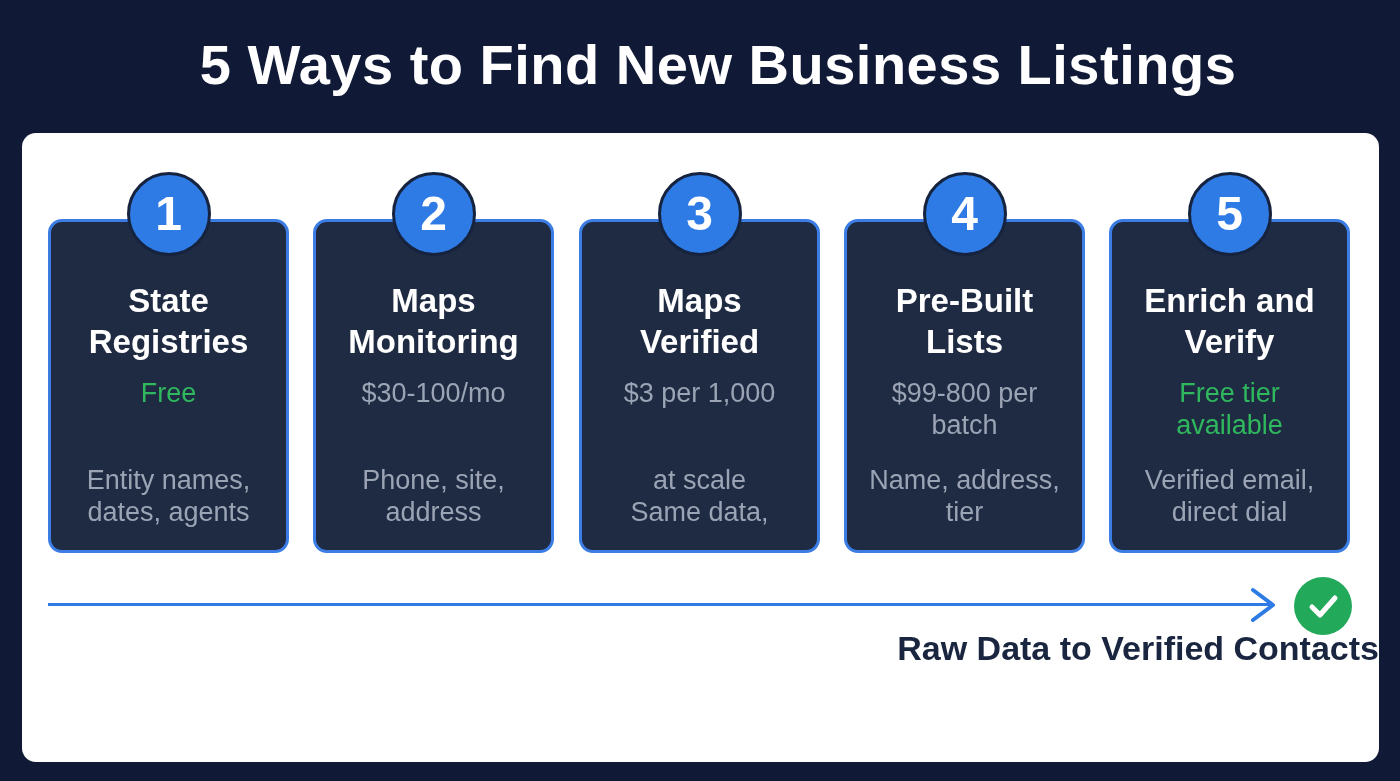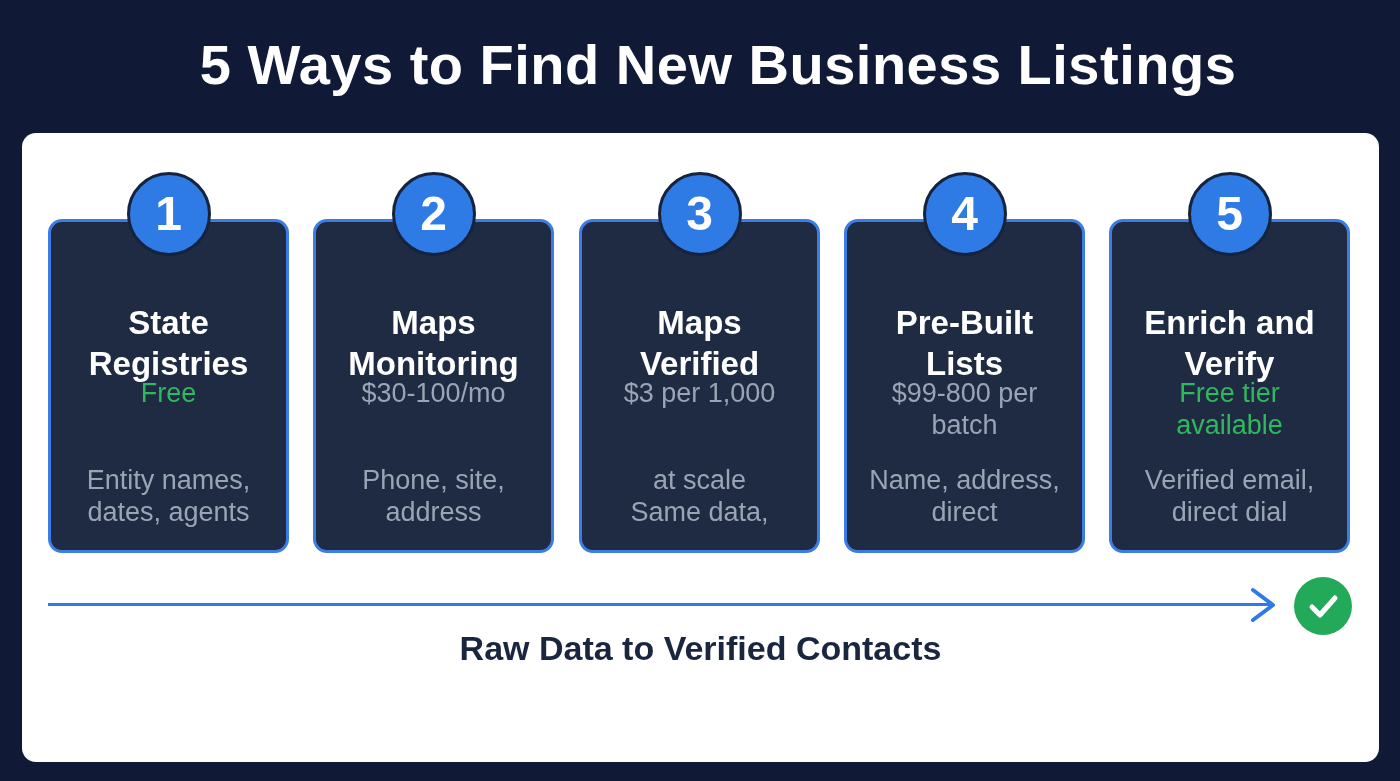--- a/index.html
+++ b/index.html
@@ -50,21 +50,20 @@
     line-height: 78px;
     text-align: center;
   }
   .card-title {
     position: absolute;
     left: 8px; right: 8px; top: 58px;
     font-size: 33px;
     font-weight: 700;
     line-height: 41px;
     color: #ffffff;
-    margin-top: 22px;
   }
   .card-price {
     position: absolute;
     left: 8px; right: 8px; top: 155px;
     font-size: 27px;
     line-height: 32px;
     color: #9aa4b5;
   }
   .card-price.green { color: #2fb85e; }
   .card-desc {
@@ -88,21 +87,21 @@
   .check-circle {
     position: absolute;
     left: 1272px; top: 444px;
     width: 58px; height: 58px;
     border-radius: 50%;
     background: #22a95a;
   }
   .footer-label {
     position: absolute;
     left: 0; right: 0; top: 496px;
-    text-align: center;
+    text-align: right;
     font-size: 34px;
     font-weight: 700;
     color: #1a2540;
   }
 </style>
 </head>
 <body>
 
 <div class="page-title">5 Ways to Find New Business Listings</div>
 
@@ -161,21 +160,21 @@
     <div class="card-title">
       <div>Pre-Built</div>
       <div>Lists</div>
     </div>
     <div class="card-price">
       <div>$99-800 per</div>
       <div>batch</div>
     </div>
     <div class="card-desc">
       <div>Name, address,</div>
-      <div>direct</div>
+      <div>tier</div>
     </div>
   </div>
 
   <div class="card" style="left:1087px;">
     <div class="badge">5</div>
     <div class="card-title">
       <div>Enrich and</div>
       <div>Verify</div>
     </div>
     <div class="card-price green">

